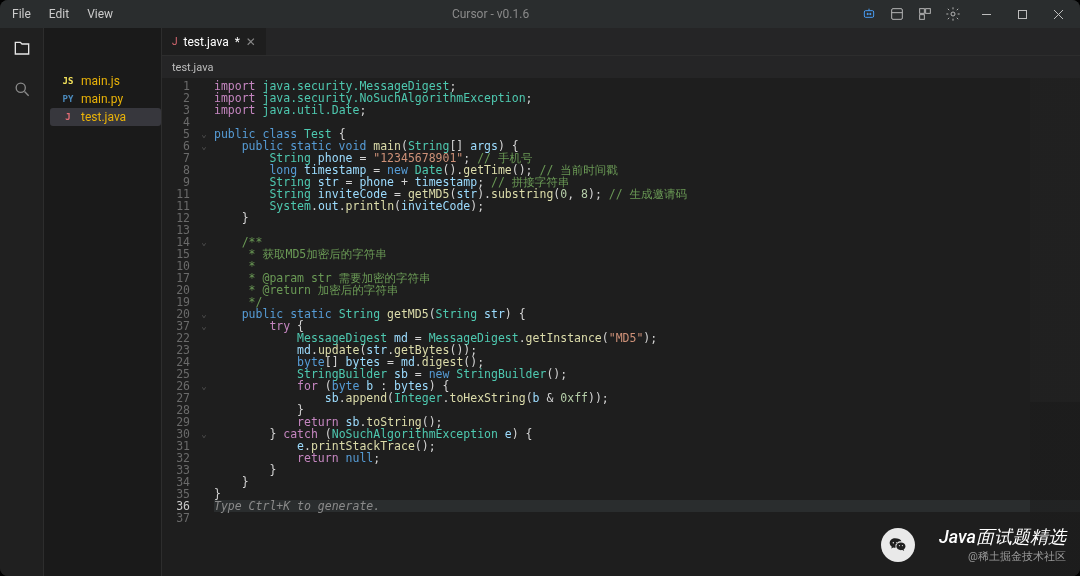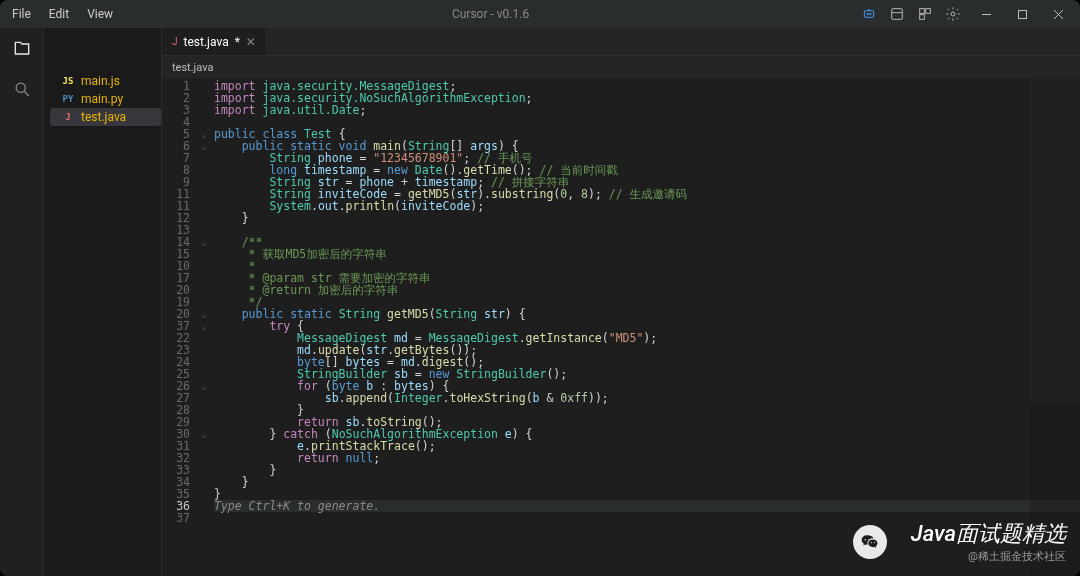--- a/index.html
+++ b/index.html
@@ -87,21 +87,21 @@
   .ty{color:var(--type);}
   .cm{color:var(--comment);}
   .id{color:var(--ident);}
   
   .minimap{position:absolute;top:0;right:0;width:50px;height:100%;background:linear-gradient(180deg,#222 0%,#222 65%,#1b1b1b 65%,#1b1b1b 100%);opacity:.55;}
   
   .water{position:absolute;right:14px;bottom:12px;display:flex;align-items:center;gap:8px;}
   .wchat{width:34px;height:34px;border-radius:50%;background:#e9e9e9;display:flex;align-items:center;justify-content:center;}
   .wchat svg{width:20px;height:20px;fill:#1e1e1e;}
   .wtext{display:flex;flex-direction:column;align-items:flex-start;}
-  .wtop{color:#fff;font-size:22px;font-style:italic;font-weight:500;margin-left:16px;}
+  .wtop{color:#fff;font-size:18px;font-style:italic;font-weight:500;margin-left:16px;}
   .wbot{color:#9a9a9a;font-size:11px;align-self:flex-end;}
 </style>
 </head>
 <body>
 <div id="app">
 
 <div class="titlebar">
   <div class="menus">
     <div class="menu-item">File</div>
     <div class="menu-item">Edit</div>

